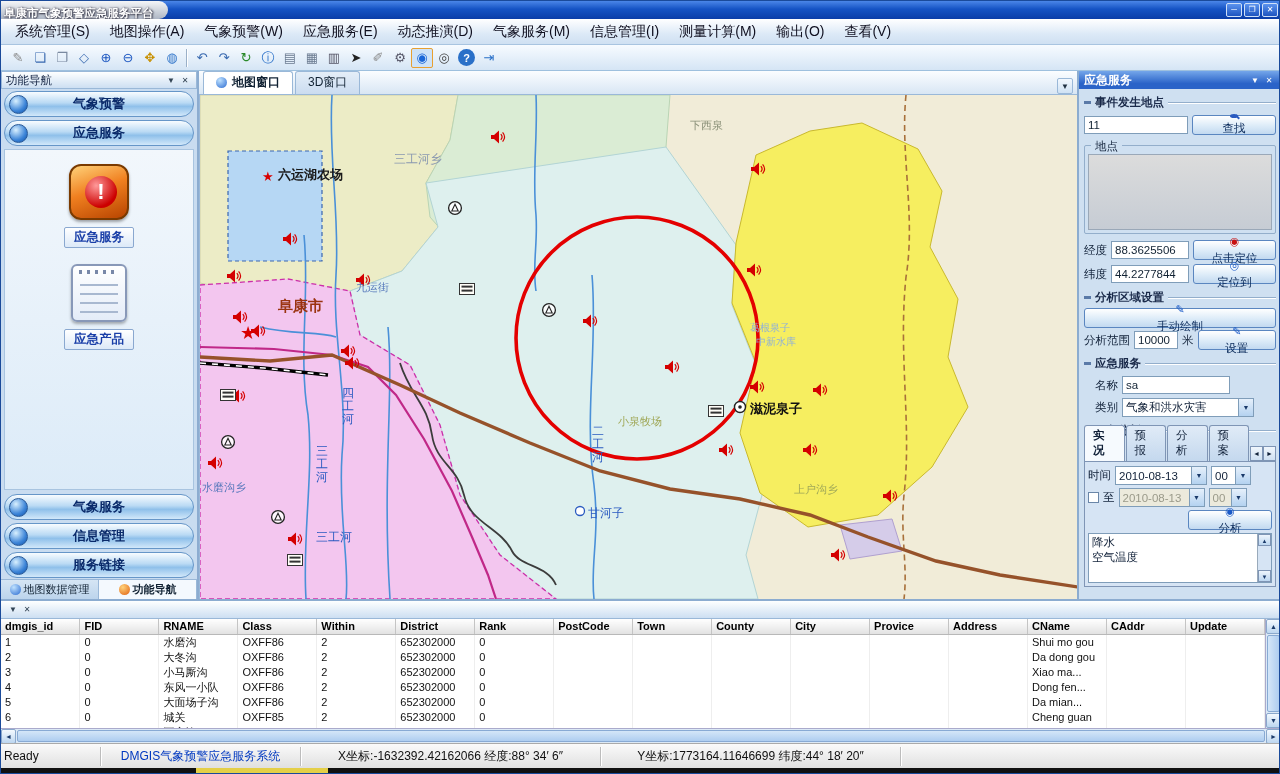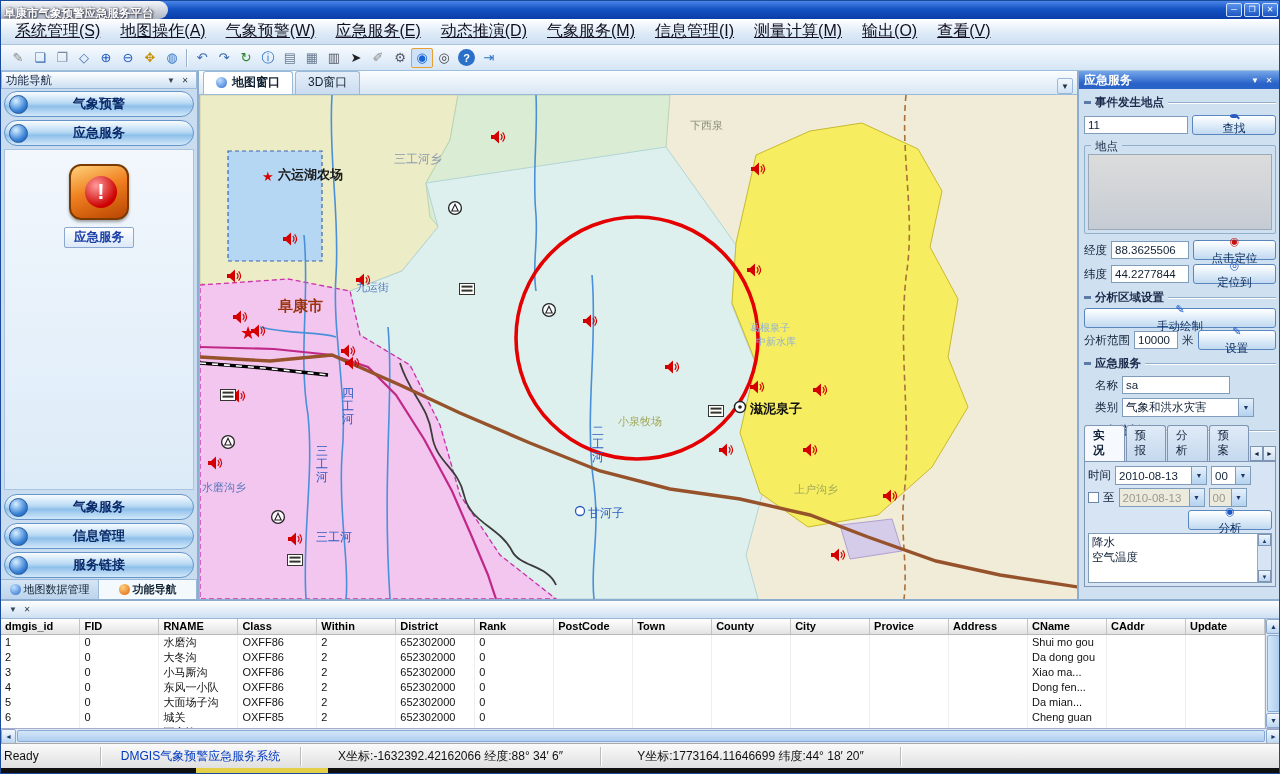--- a/index.html
+++ b/index.html
@@ -9,21 +9,21 @@
 
 #titlebar{position:absolute;left:0;top:0;width:1280px;height:18px;background:linear-gradient(#4a86e8,#1553c4 45%,#0a3da8);display:flex;align-items:center;justify-content:space-between;}
 .title-pill{display:flex;align-items:center;gap:5px;background:linear-gradient(#f4f6f8,#aeb6c4);border-radius:0 9px 9px 0;height:18px;padding:0 14px 0 3px;flex-direction:column;}
 .app-globe{width:13px;height:13px;border-radius:50%;background:radial-gradient(circle at 35% 30%,#bfe2ff,#2a6ad0 65%,#073a86);border:1px solid #féf;}
 .title-text{font-size:11.5px;font-weight:bold;color:#ffffff;text-shadow:0 1px 2px #334,1px 0 2px #334;}
 .win-btns{display:flex;gap:2px;margin-right:3px;}
 .win-btn{width:16px;height:14px;border-radius:2px;border:1px solid #cfe0f8;background:linear-gradient(#5b93ee,#1e55c0);color:#fff;font-size:8px;line-height:12px;text-align:center;}
 
 
 #menubar{position:absolute;left:0;top:18px;width:1280px;height:26px;background:linear-gradient(#ffffff,#dcE9f7 60%,#cfe0f2);border-bottom:1px solid #a8c4e0;display:flex;align-items:center;padding-left:4px;}
-.menu-item{padding:4px 10px;font-size:16px;color:#101020;text-decoration:underline;}
+.menu-item{padding:4px 10px;font-size:14px;color:#101020;}
 
 
 #toolbar{position:absolute;left:0;top:44px;width:1280px;height:26px;background:linear-gradient(#f7fbff,#d5e5f5);border-bottom:1px solid #9ec0de;display:flex;align-items:center;padding-left:6px;}
 .tbtn{width:22px;height:20px;display:flex;align-items:center;justify-content:center;font-size:13px;border:1px solid transparent;border-radius:2px;cursor:default;}
 .tbtn.active{border:1px solid #e8a030;background:#cde2f8;}
 .tsep{width:0;height:18px;border-left:1px solid #9ab0c8;border-right:1px solid #fff;margin:0 3px;}
 
 
 #leftpanel{position:absolute;left:0;top:70px;width:198px;height:528px;background:#c9dcf0;border-right:2px solid #8cacd0;display:flex;flex-direction:column;}
 .panel-header{height:18px;background:linear-gradient(#feffff,#cddff2);border:1px solid #9ab8d8;display:flex;align-items:center;font-size:11.5px;color:#102040;padding:0 4px;}
@@ -191,20 +191,24 @@
           <span class="globe"></span>
           <span class="lbl">应急服务</span>
         </div>
       </div>
     <div class="nav-content">
       <div class="bigbtn">
         <div class="alarm-icon">
             <div class="alarm-core"></div>
           </div>
         <div class="bigbtn-label">应急服务</div>
+      </div>
+      <div class="bigbtn">
+        <div class="note-icon"></div>
+        <div class="bigbtn-label">应急产品</div>
       </div>
     </div>
     <div class="nav-group">
 
 
         <div class="navbtn">
           <span class="globe"></span>
           <span class="lbl">气象服务</span>
         </div>
 

